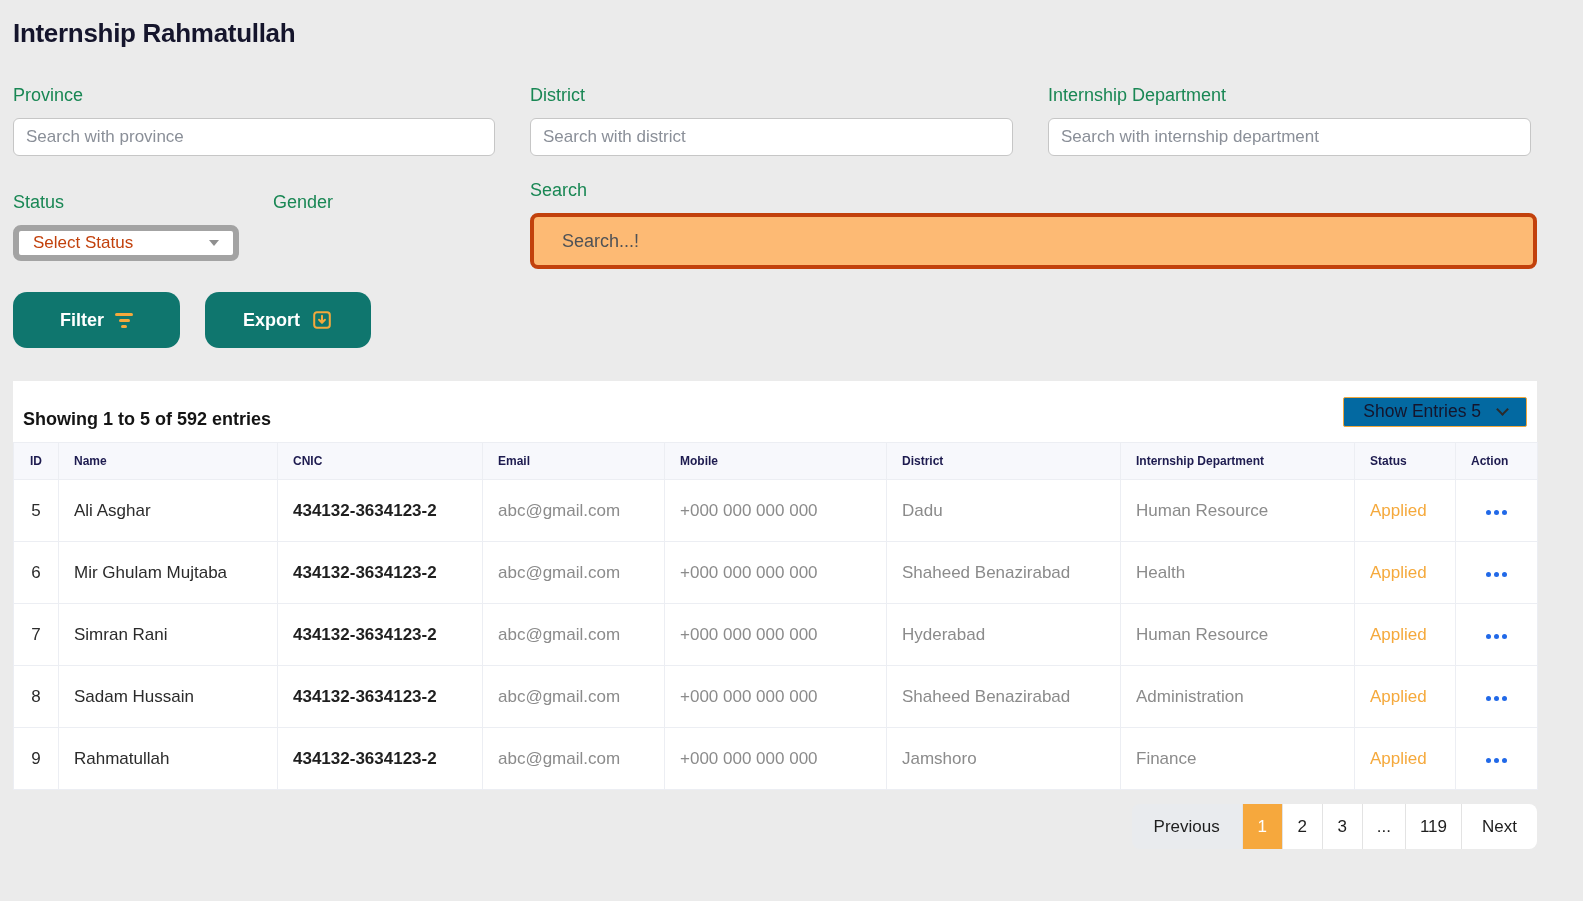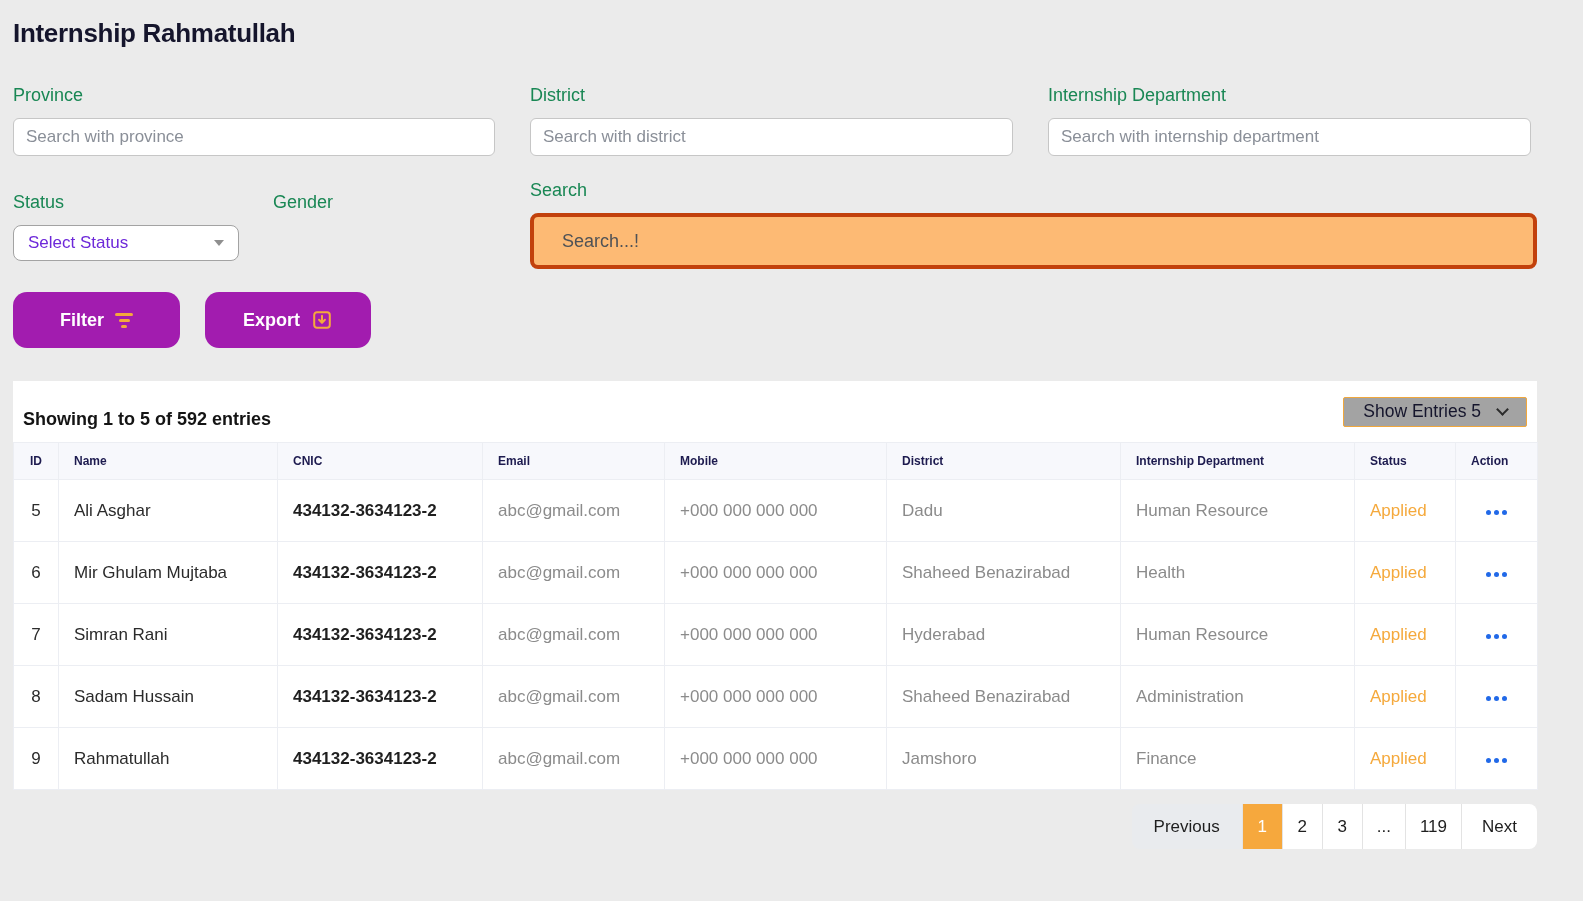--- a/index.html
+++ b/index.html
@@ -34,62 +34,62 @@
     font-family:inherit;
   }
   .text-input::placeholder { color:#8a8f98; }
 
   .filters-row2 { display:flex; margin-top:24px; }
   .block-status { width:226px; padding-top:12px; }
   .block-gender { width:225px; margin-left:34px; padding-top:12px; }
   .block-search { margin-left:32px; flex:1; }
 
   .select-box {
-    height:36px; background:#fff; border:1px solid #a3a3a3; border-radius:8px;
+    height:36px; background:#fff; border:6px solid #a3a3a3; border-radius:8px;
     display:flex; align-items:center; justify-content:space-between;
-    padding:0 14px; font-size:17px; color:#6d28d9; cursor:pointer;
+    padding:0 14px; font-size:17px; color:#c2410c; cursor:pointer;
   }
   .caret-down {
     width:0; height:0;
     border-left:5px solid transparent; border-right:5px solid transparent;
     border-top:6px solid #8f8f8f;
   }
   .search-input {
     width:100%; height:56px; background:#fdba74;
     border:4px solid #c2410c; border-radius:8px;
     padding:0 28px; font-size:18px; color:#333; font-family:inherit;
   }
   .search-input::placeholder { color:#4f5256; }
 
   
   .buttons-row { display:flex; gap:25px; margin-top:23px; }
   .btn {
     height:56px; border:none; border-radius:14px;
-    background:#a21caf; color:#fff;
+    background:#0f766e; color:#fff;
     font-size:18px; font-weight:600; font-family:inherit;
     display:flex; align-items:center; justify-content:center; gap:11px;
     cursor:pointer;
   }
   .btn-filter { width:167px; }
   .btn-export { width:166px; }
   .filter-icon { display:flex; flex-direction:column; align-items:center; gap:3px; }
   .filter-icon i { display:block; height:3px; border-radius:2px; background:#f5a93c; }
   .filter-icon i:nth-child(1){ width:18px; }
   .filter-icon i:nth-child(2){ width:11px; }
   .filter-icon i:nth-child(3){ width:6px; }
 
   
   .table-card { background:#fff; margin-top:33px; }
   .info-bar {
     display:flex; justify-content:space-between; align-items:center;
     padding:12px 10px;
   }
   .summary { font-size:18px; font-weight:700; color:#141414;margin-top:16px; }
   .show-entries {
-    height:30px; background:#a3a3a3; border:1.5px solid #f0a73c; border-radius:2px;
+    height:30px; background:#0369a1; border:1.5px solid #f0a73c; border-radius:2px;
     display:flex; align-items:center; gap:17px; padding:0 19px;
     font-size:17.5px; color:#15152c; cursor:pointer; font-family:inherit;
   }
   .chevron-down {
     width:9px; height:9px; margin-top:-4px;
     border-right:2px solid #2b2b2b; border-bottom:2px solid #2b2b2b;
     transform:rotate(45deg);
   }
 
   table { width:100%; border-collapse:collapse; table-layout:fixed; }

